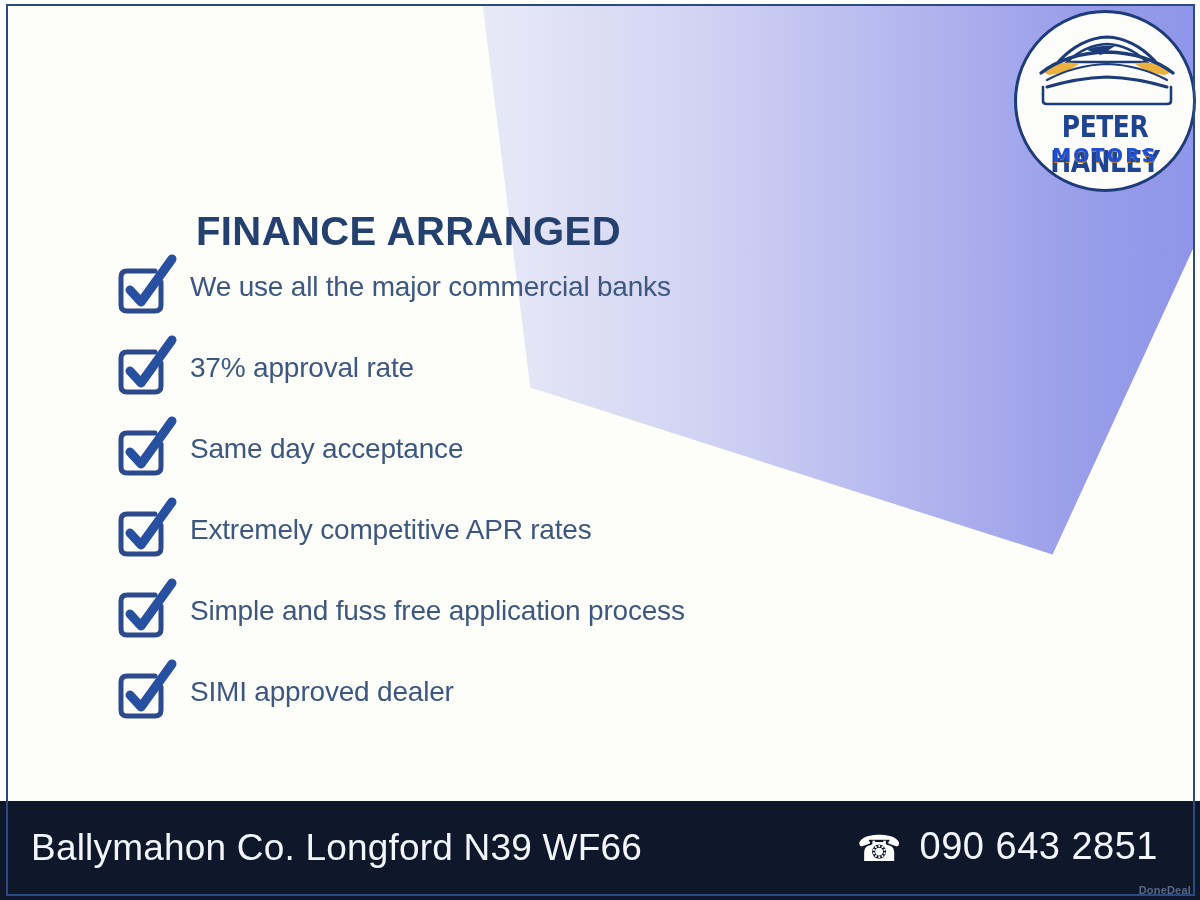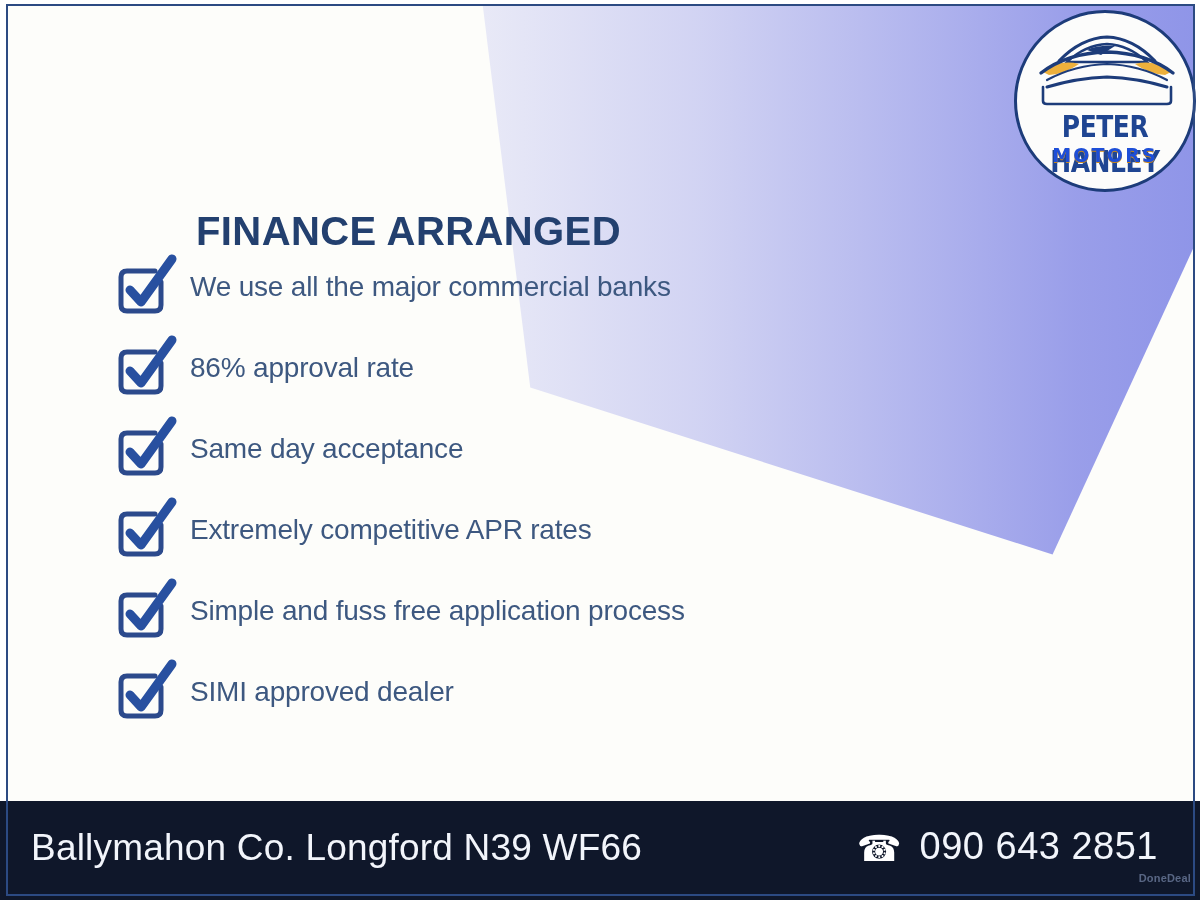--- a/index.html
+++ b/index.html
@@ -195,21 +195,21 @@
     top: 2px;
   }
   .phone-number {
     font-size: 38px;
     color: #f2f5fb;
     letter-spacing: 0.5px;
   }
   .watermark {
     position: absolute;
     right: 9px;
-    bottom: 16px;
+    bottom: 4px;
     font-size: 11px;
     font-weight: bold;
     color: rgba(150,168,205,0.55);
     letter-spacing: 0.2px;
   }
 </style>
 </head>
 <body>
 
 <div id="ad">
@@ -229,21 +229,21 @@
           </span>
           <span class="benefit-label">We use all the major commercial banks</span>
         </div>
         <div class="benefit">
           <span class="check">
             <svg viewBox="0 0 62 62" width="62" height="62">
               <path d="M47 26 L47 49 Q47 55 41 55 L13 55 Q7 55 7 49 L7 21 Q7 15 13 15 L41 15" fill="none" stroke="#2c4a8c" stroke-width="5" stroke-linecap="round" stroke-linejoin="round"></path>
               <path d="M16 34 L27 46 L58 3" fill="none" stroke="#2850a0" stroke-width="9" stroke-linecap="round" stroke-linejoin="round"></path>
             </svg>
           </span>
-          <span class="benefit-label">86% approval rate</span>
+          <span class="benefit-label">37% approval rate</span>
         </div>
         <div class="benefit">
           <span class="check">
             <svg viewBox="0 0 62 62" width="62" height="62">
               <path d="M47 26 L47 49 Q47 55 41 55 L13 55 Q7 55 7 49 L7 21 Q7 15 13 15 L41 15" fill="none" stroke="#2c4a8c" stroke-width="5" stroke-linecap="round" stroke-linejoin="round"></path>
               <path d="M16 34 L27 46 L58 3" fill="none" stroke="#2850a0" stroke-width="9" stroke-linecap="round" stroke-linejoin="round"></path>
             </svg>
           </span>
           <span class="benefit-label">Same day acceptance</span>
         </div>

